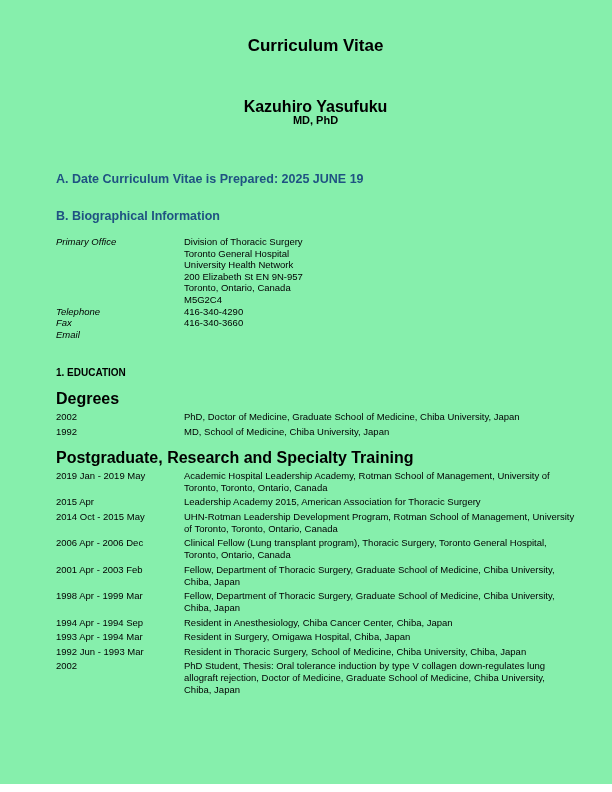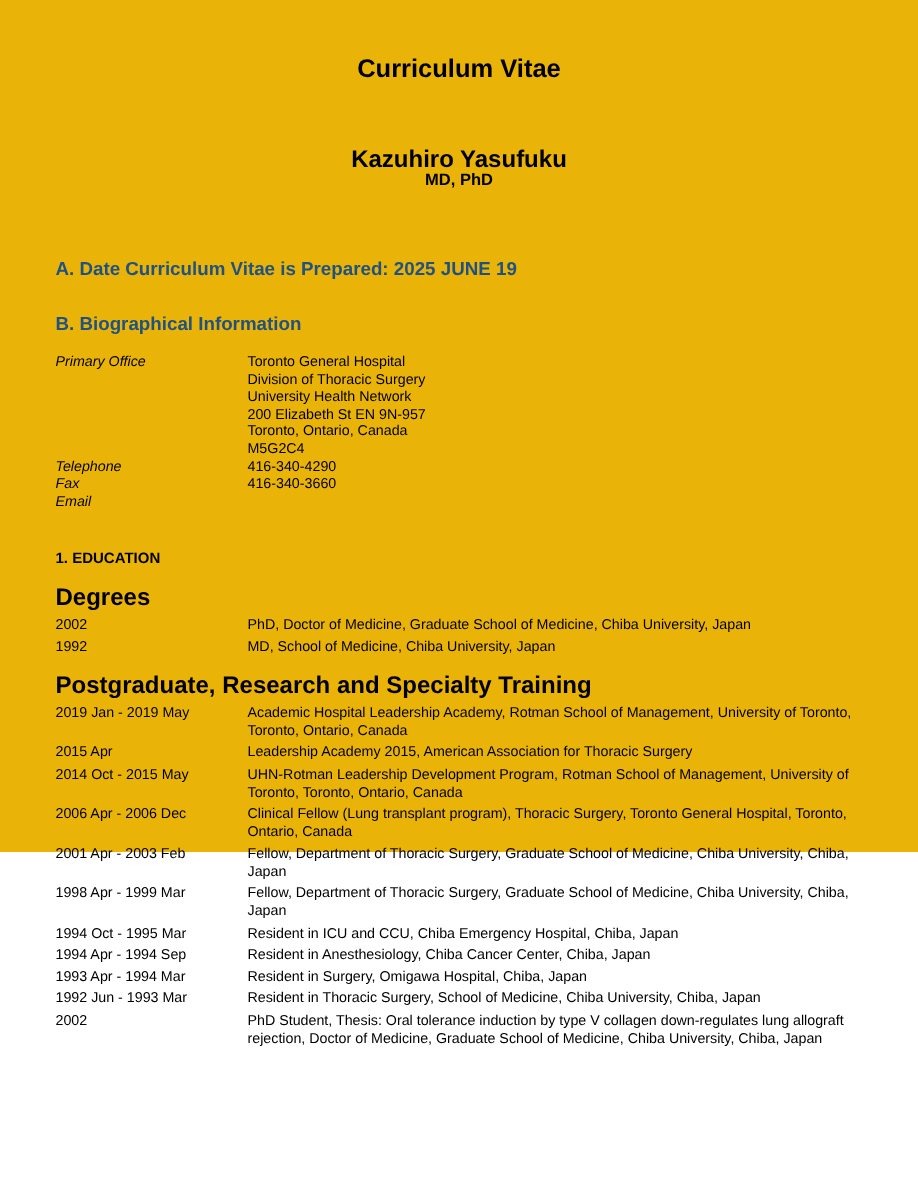--- a/index.html
+++ b/index.html
@@ -4,24 +4,24 @@
 <style>
   html, body { margin: 0; padding: 0; background: #ffffff; }
   body {
     width: 612px; height: 792px;
     font-family: "Liberation Sans", sans-serif;
     color: #000000;
     overflow: hidden;
   }
   .page {
     position: relative;
-    width: 612px; height: 568px;
+    width: 612px; height: 784px;
     box-sizing: border-box;
-    padding: 36px 37px 0 37px;
-    background: #eab308;
+    padding: 36px 37px 0 56px;
+    background: #86efac;
   }
   .doc-title {
     text-align: center;
     font-size: 17px;
     font-weight: bold;
     line-height: 20px;
   }
   .name-block { text-align: center; margin-top: 43px; }
   .author-name { font-size: 16px; font-weight: bold; line-height: 15px; }
   .author-credentials { font-size: 11px; font-weight: bold; line-height: 13px; }
@@ -67,22 +67,22 @@
     <div class="author-credentials">MD, PhD</div>
   </div>
 
   <div class="section-heading heading-a">A. Date Curriculum Vitae is Prepared: 2025 JUNE 19</div>
   <div class="section-heading heading-b">B. Biographical Information</div>
 
   <div class="bio-block">
     <div class="bio-row">
       <div class="bio-label">Primary Office</div>
       <div class="bio-value">
+        <div>Division of Thoracic Surgery</div>
         <div>Toronto General Hospital</div>
-        <div>Division of Thoracic Surgery</div>
         <div>University Health Network</div>
         <div>200 Elizabeth St EN 9N-957</div>
         <div>Toronto, Ontario, Canada</div>
         <div>M5G2C4</div>
       </div>
     </div>
     <div class="bio-row">
       <div class="bio-label">Telephone</div>
       <div class="bio-value">416-340-4290</div>
     </div>
@@ -131,24 +131,20 @@
     </div>
     <div class="entry">
       <div class="entry-date">2001 Apr - 2003 Feb</div>
       <div class="entry-desc">Fellow, Department of Thoracic Surgery, Graduate School of Medicine, Chiba University, Chiba, Japan</div>
     </div>
     <div class="entry">
       <div class="entry-date">1998 Apr - 1999 Mar</div>
       <div class="entry-desc">Fellow, Department of Thoracic Surgery, Graduate School of Medicine, Chiba University, Chiba, Japan</div>
     </div>
     <div class="entry">
-      <div class="entry-date">1994 Oct - 1995 Mar</div>
-      <div class="entry-desc">Resident in ICU and CCU, Chiba Emergency Hospital, Chiba, Japan</div>
-    </div>
-    <div class="entry">
       <div class="entry-date">1994 Apr - 1994 Sep</div>
       <div class="entry-desc">Resident in Anesthesiology, Chiba Cancer Center, Chiba, Japan</div>
     </div>
     <div class="entry">
       <div class="entry-date">1993 Apr - 1994 Mar</div>
       <div class="entry-desc">Resident in Surgery, Omigawa Hospital, Chiba, Japan</div>
     </div>
     <div class="entry">
       <div class="entry-date">1992 Jun - 1993 Mar</div>
       <div class="entry-desc">Resident in Thoracic Surgery, School of Medicine, Chiba University, Chiba, Japan</div>

